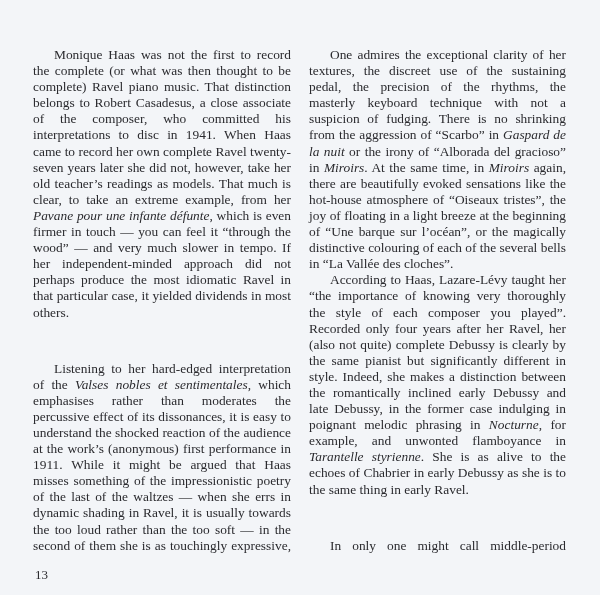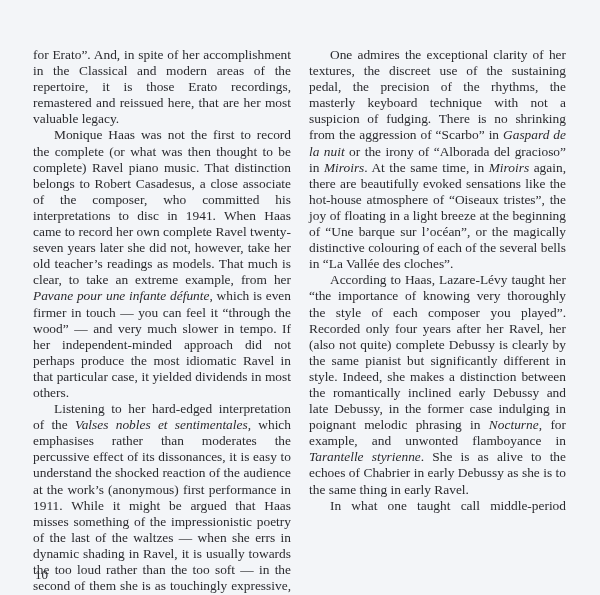--- a/index.html
+++ b/index.html
@@ -16,50 +16,47 @@
       width: 258px;
       font-size: 13.4px;
       line-height: 16.1px;
       text-align: justify;
       hyphens: none;
     }
     .col.left { left: 33px; }
     .col.right { left: 309px; width: 257px; }
     .col p { margin: 0; text-indent: 21px; }
     .col p.noindent { text-indent: 0; }
-    .col p.last { text-align-last: justify; }
+    .col p.last { text-align-last: justify; margin-top: 40px; }
     .page-number {
       position: absolute;
       left: 35px; top: 567px;
       font-size: 13px;
     }
     em { font-style: italic; }
   </style>
 </head>
 <body>
 
 <div>
   <div class="col left">
-    <p class="noindent">
-      <span>for Erato”. And, in spite of her accomplishment in the Classical and modern areas of the repertoire, it is those Erato recordings, remastered and reissued here, that are her most valuable legacy.</span>
-    </p>
     <p>
       <span>Monique Haas was not the first to record the complete (or what was then thought to be complete) Ravel piano music. That distinction belongs to Robert Casadesus, a close associate of the composer, who committed his interpretations to disc in 1941. When Haas came to record her own complete Ravel twenty-seven years later she did not, however, take her old teacher’s readings as models. That much is clear, to take an extreme example, from her </span><em>Pavane pour une infante défunte</em><span>, which is even firmer in touch — you can feel it “through the wood” — and very much slower in tempo. If her independent-minded approach did not perhaps produce the most idiomatic Ravel in that particular case, it yielded dividends in most others.</span>
     </p>
     <p class="last">
       <span>Listening to her hard-edged interpretation of the </span><em>Valses nobles et sentimentales</em><span>, which emphasises rather than moderates the percussive effect of its dissonances, it is easy to understand the shocked reaction of the audience at the work’s (anonymous) first performance in 1911. While it might be argued that Haas misses something of the impressionistic poetry of the last of the waltzes — when she errs in dynamic shading in Ravel, it is usually towards the too loud rather than the too soft — in the second of them she is as touchingly expressive,</span>
     </p>
   </div>
 
   <div class="col right">
     <p>
       <span>One admires the exceptional clarity of her textures, the discreet use of the sustaining pedal, the precision of the rhythms, the masterly keyboard technique with not a suspicion of fudging. There is no shrinking from the aggression of “Scarbo” in </span><em>Gaspard de la nuit</em><span> or the irony of “Alborada del gracioso” in </span><em>Miroirs</em><span>. At the same time, in </span><em>Miroirs</em><span> again, there are beautifully evoked sensations like the hot-house atmosphere of “Oiseaux tristes”, the joy of floating in a light breeze at the beginning of “Une barque sur l’océan”, or the magically distinctive colouring of each of the several bells in “La Vallée des cloches”.</span>
     </p>
     <p>
       <span>According to Haas, Lazare-Lévy taught her “the importance of knowing very thoroughly the style of each composer you played”. Recorded only four years after her Ravel, her (also not quite) complete Debussy is clearly by the same pianist but significantly different in style. Indeed, she makes a distinction between the romantically inclined early Debussy and late Debussy, in the former case indulging in poignant melodic phrasing in </span><em>Nocturne</em><span>, for example, and unwonted flamboyance in </span><em>Tarantelle styrienne</em><span>. She is as alive to the echoes of Chabrier in early Debussy as she is to the same thing in early Ravel.</span>
     </p>
     <p class="last">
-      <span>In what one taught call middle-period</span>
+      <span>In only one might call middle-period</span>
     </p>
   </div>
 
-  <div class="page-number">10</div>
+  <div class="page-number">13</div>
 </div>
 
 </body></html>

